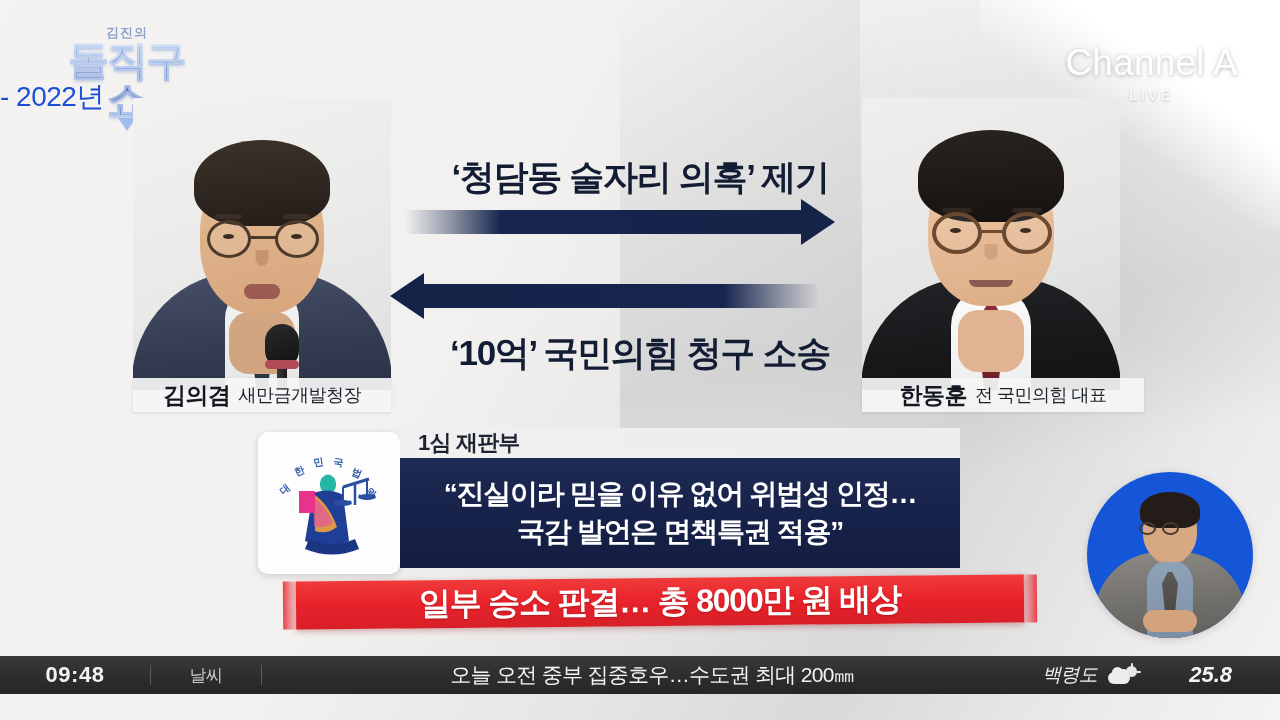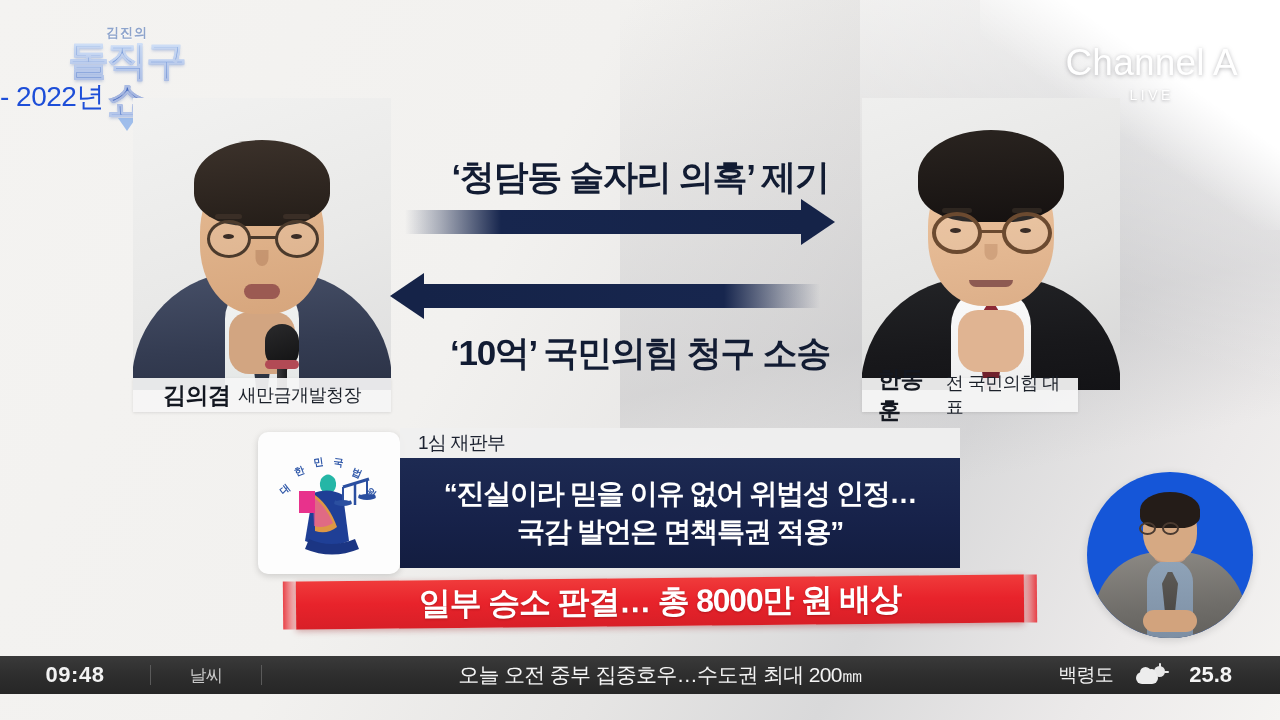--- a/index.html
+++ b/index.html
@@ -136,21 +136,21 @@
     display:flex; align-items:center; justify-content:center; gap:8px;
     padding:0 16px; box-shadow:0 1px 3px rgba(0,0,0,.10);
   }
   .nameplate .nm {
     font-size:23px; font-weight:bold; color:#141821; letter-spacing:-.5px;
   }
   .nameplate .ttl {
     font-size:18px; color:#1b2029; letter-spacing:-.5px;
   }
   .np-left  { left:133px; top:378px; width:258px; }
-  .np-right { left:862px; top:378px; width:216px; }
+  .np-right { left:862px; top:378px; width:282px; }
 
   
   .year-label {
     position:absolute; left:0; right:0; top:78px; text-align:left;
     font-size:28px; color:#1d4ed8; font-weight:500; letter-spacing:-.5px;
   }
   .headline-top {
     position:absolute; left:0; right:0; top:138px; text-align:center;
     font-size:35px; font-weight:bold; color:#121c33; letter-spacing:-1.3px;margin-top:16px;
   }
@@ -191,21 +191,21 @@
     display:flex; align-items:center; justify-content:center;
   }
 
   
   .court-label-band {
     position:absolute; left:400px; top:428px; width:560px; height:30px;
     background:rgba(239,239,239,.95);
     display:flex; align-items:center; padding-left:18px;
   }
   .court-label-band span {
-    font-size:19px; color:#1c2230; letter-spacing:-.8px; font-weight:400;
+    font-size:22px; color:#1c2230; letter-spacing:-.8px; font-weight:700;
   }
   .quote-box {
     position:absolute; left:400px; top:458px; width:560px; height:110px;
     background:linear-gradient(180deg,#1d2a52 0%,#17224a 55%,#131d40 100%);
     display:flex; flex-direction:column; align-items:center; justify-content:center;
     gap:2px;
   }
   .quote-box .ql {
     font-size:28px; font-weight:bold; color:#ffffff; letter-spacing:-1.3px;
     white-space:nowrap; line-height:1.28;
@@ -284,24 +284,24 @@
   }
   .tk-sep { width:1px; height:20px; background:#5a5a5a; }
   .tk-weather-lbl {
     width:110px; text-align:center; font-size:17px; color:#c9c9c9; letter-spacing:-.5px;
   }
   .tk-headline {
     flex:1; text-align:center; font-size:21px; color:#f4f4f4;
     letter-spacing:-.7px; padding:0 10px;
   }
   .tk-right {
-    display:flex; align-items:center; gap:23px; padding-right:48px;
+    display:flex; align-items:center; gap:11px; padding-right:48px;font-style:italic;
   }
   .tk-region { font-size:19px; color:#f0f0f0; letter-spacing:-.7px; }
-  .tk-temp { font-size:22px; color:#f4f4f4; font-weight:bold; }
+  .tk-temp { font-size:22px; color:#f4f4f4; font-weight:bold;margin-left:40px; }
   .wicon { width:30px; height:22px; position:relative; }
   .wicon .sun {
     position:absolute; right:1px; top:2px; width:11px; height:11px;
     border-radius:50%; background:#e8e8e8;
   }
   .wicon .ray {
     position:absolute; background:#e8e8e8; width:5px; height:2px; border-radius:1px;
   }
   .wicon .cloud {
     position:absolute; left:0; bottom:2px; width:22px; height:12px;

